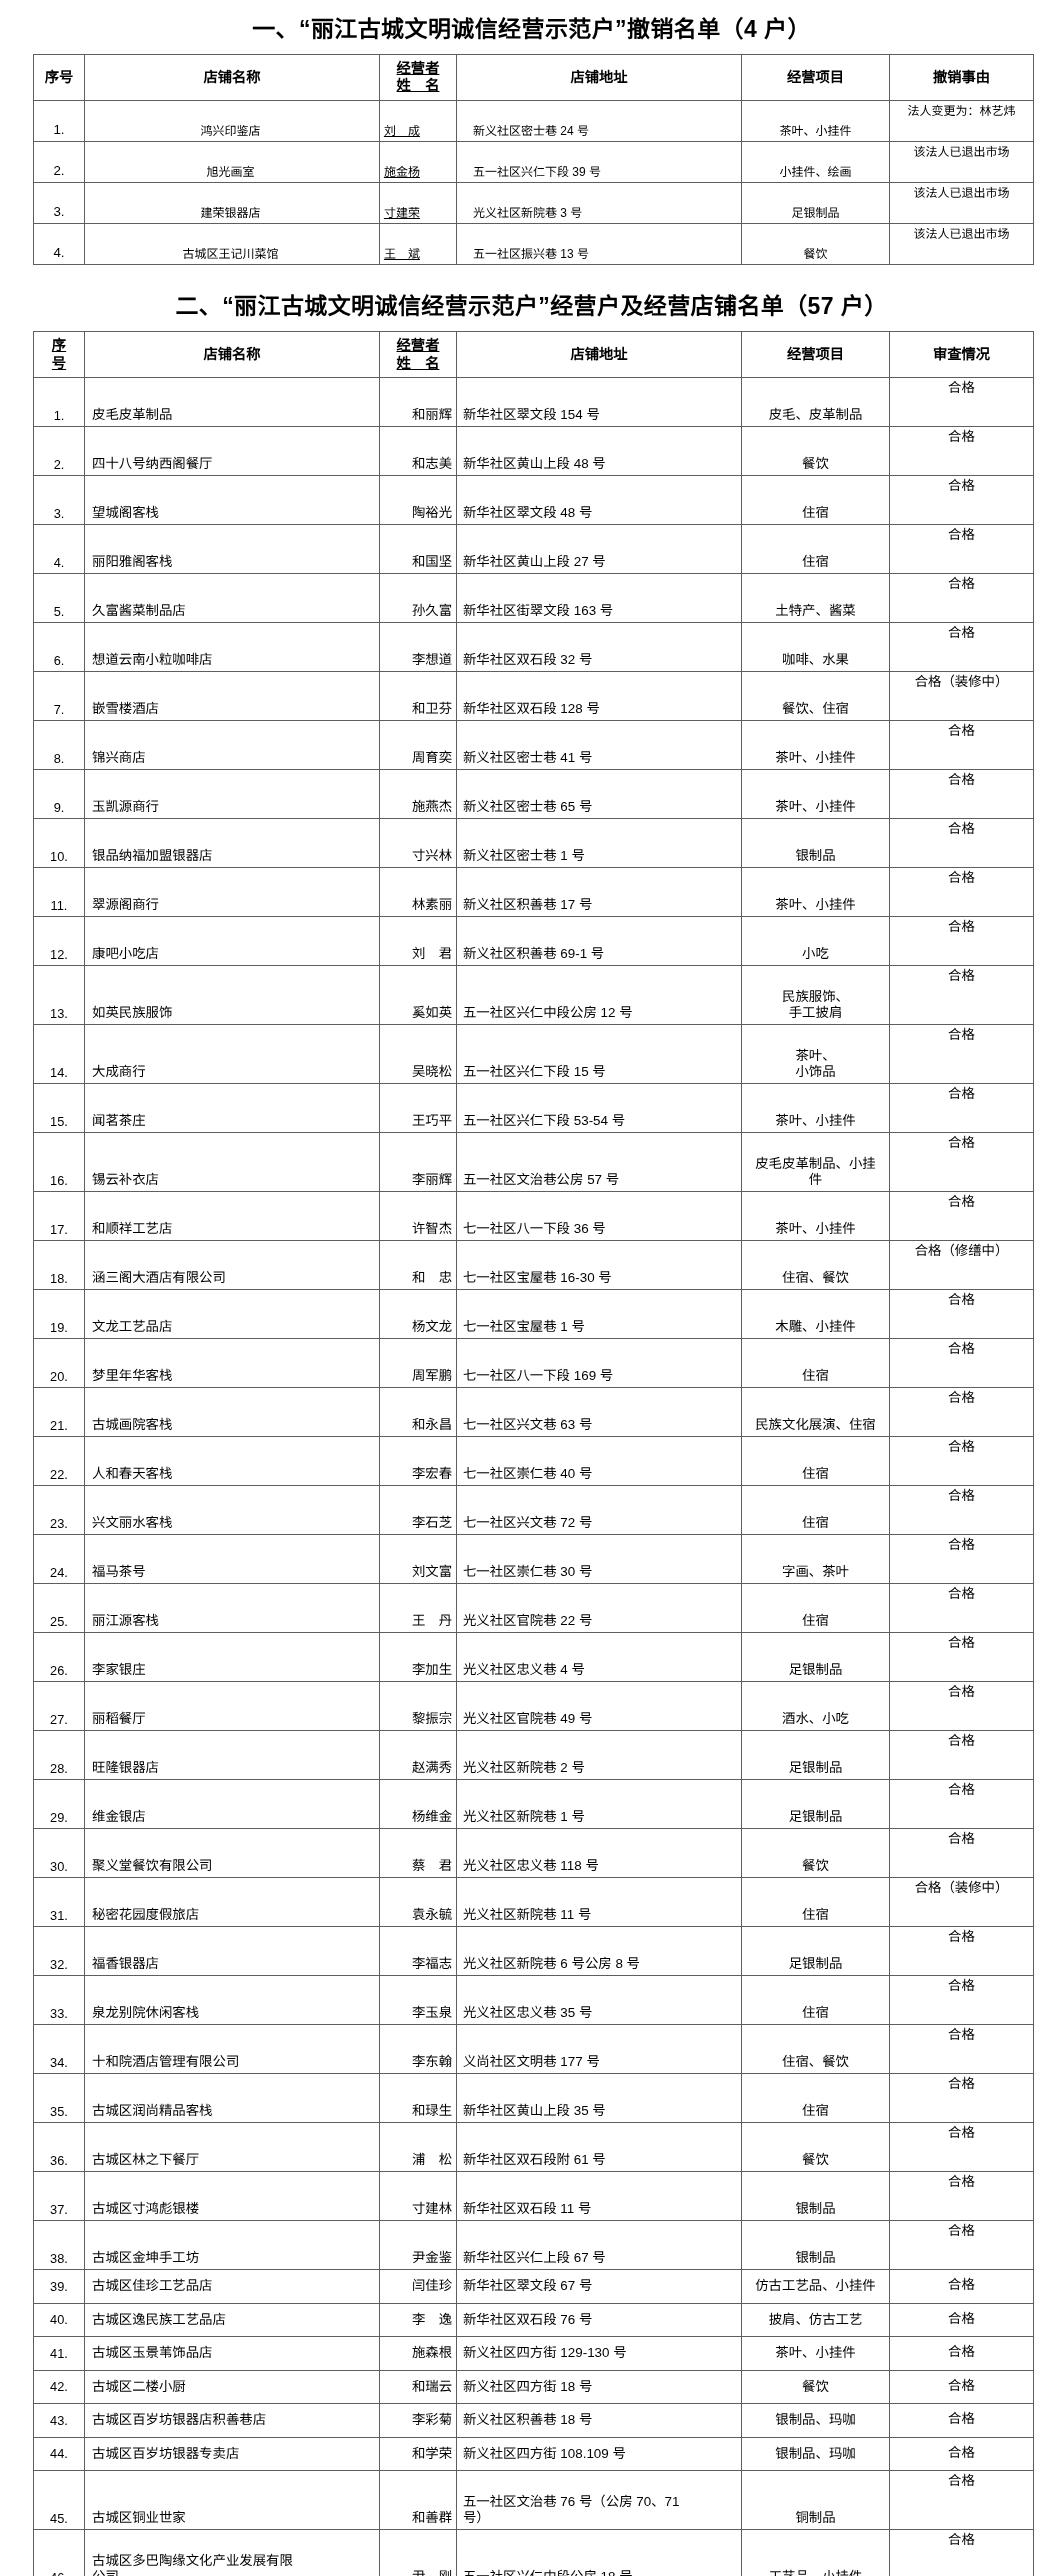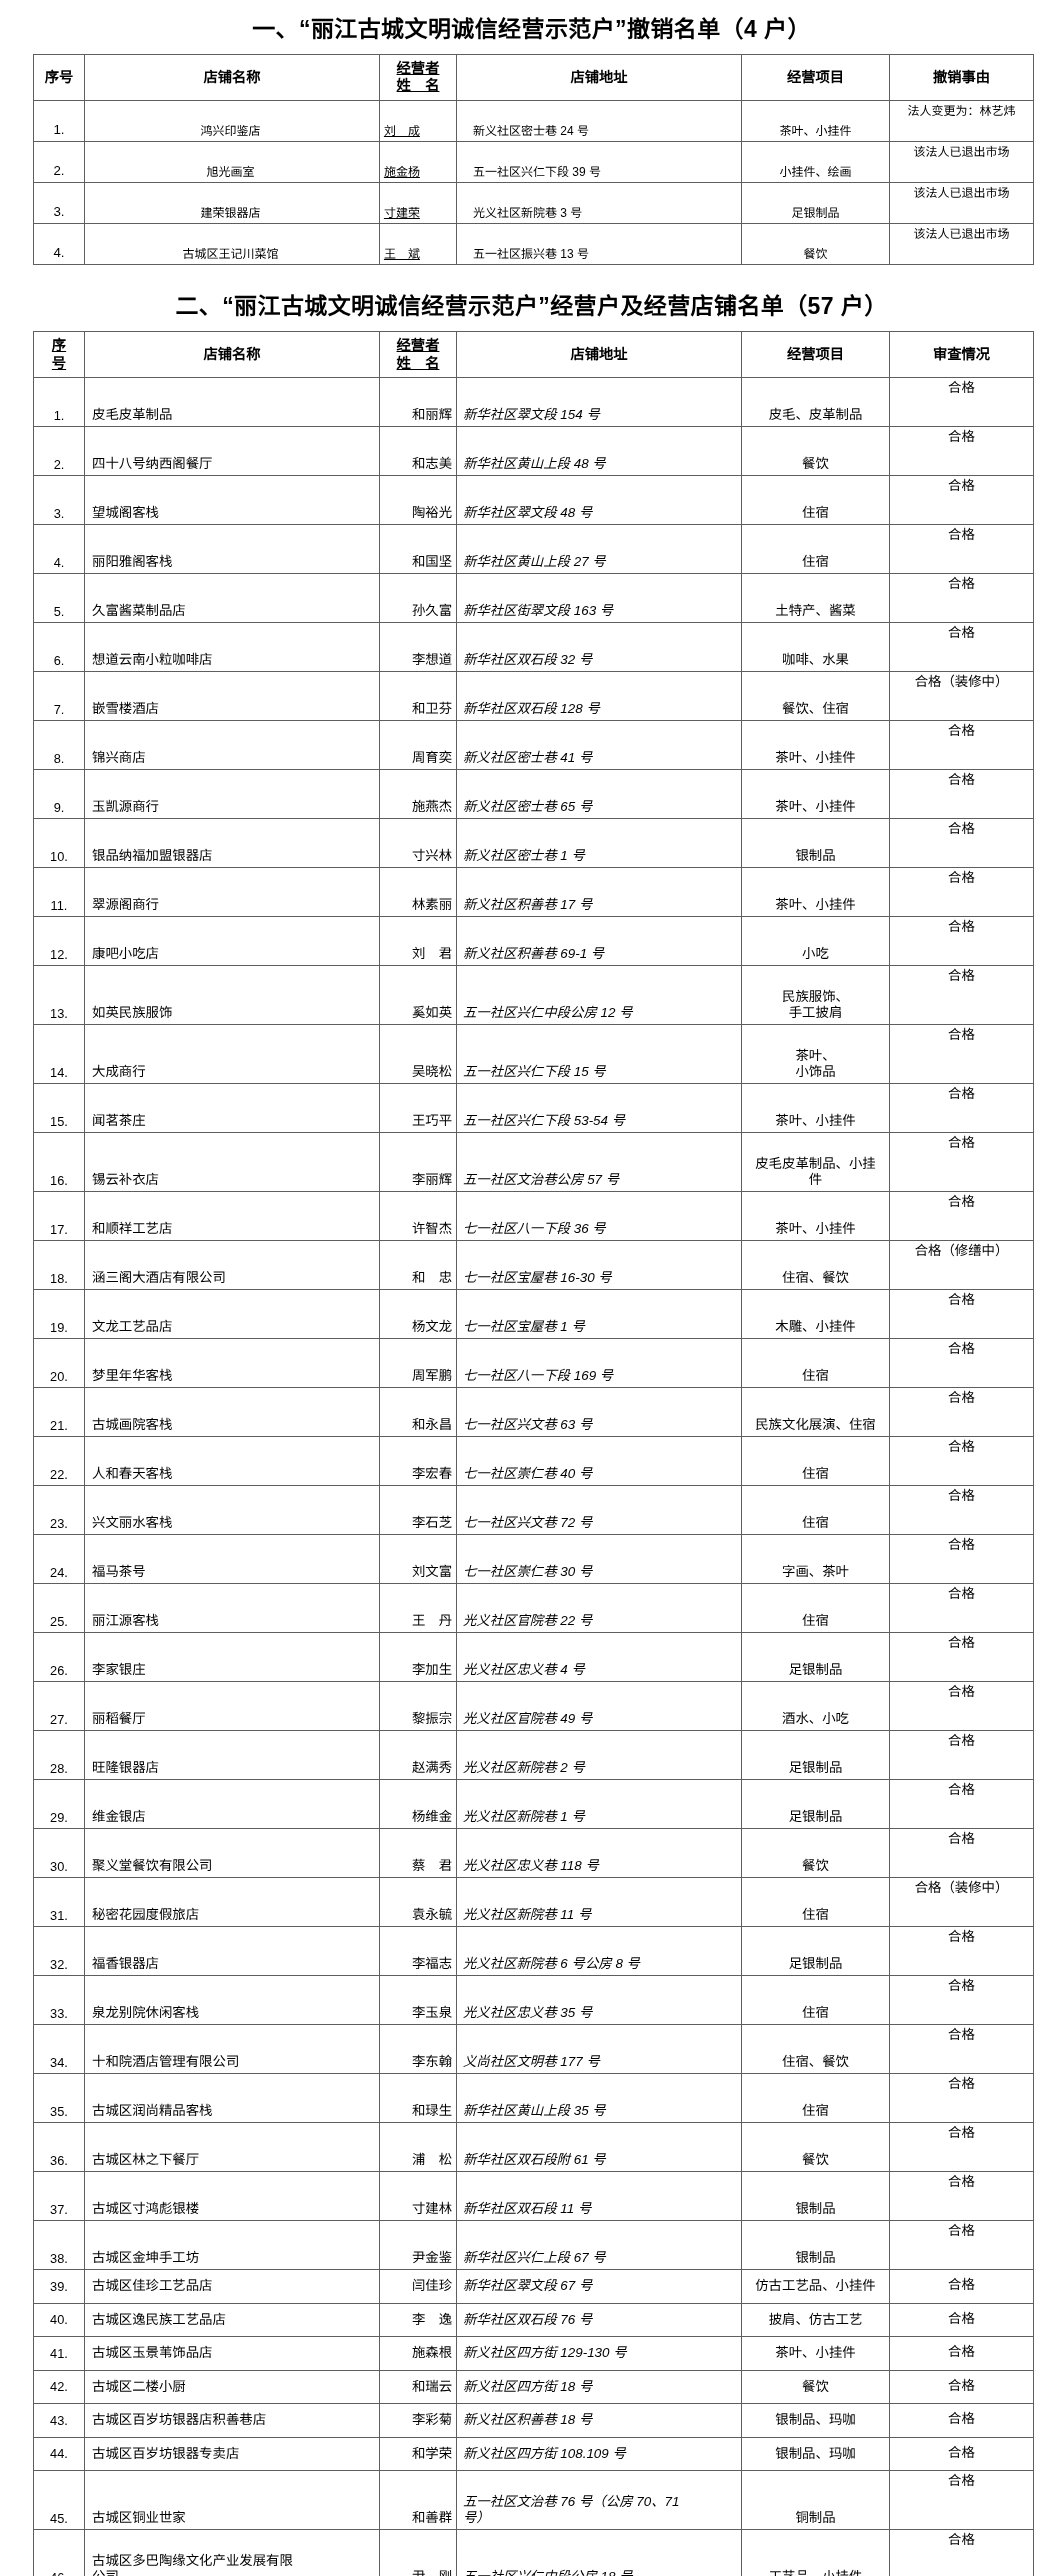--- a/index.html
+++ b/index.html
@@ -75,21 +75,21 @@
   .t1 td.owner    { text-align: left; vertical-align: bottom; padding-bottom: 3px; text-decoration: underline;}
   .t1 td.addr     { text-align: left;  padding-left: 16px; vertical-align: bottom; padding-bottom: 3px;}
   .t1 td.item     { text-align: center; vertical-align: bottom; padding-bottom: 3px;}
   .t1 td.reason   { text-align: center; vertical-align: top; padding-top: 3px;}
 
   
   .t2 td { font-size: 13.4px; }
   .t2 td.no     { text-align: center; font-size: 12.8px; }
   .t2 td.shop   { text-align: left; padding-left: 7px; }
   .t2 td.owner  { text-align: right; }
-  .t2 td.addr   { text-align: left; padding-left: 5.9px; font-style: italic; }
+  .t2 td.addr   { text-align: left; padding-left: 5.9px; }
   .t2 td.item   { text-align: center; }
   .t2 td.status { text-align: center; vertical-align: top; padding-top: 2px; }
 
   .t2 tr.tall td { height: 43px; }
   .t2 tr.xtall td { height: 53px; }
   .t2 tr.short td { height: 28.5px; }
   .t2 td.no, .t2 td.shop, .t2 td.owner, .t2 td.addr, .t2 td.item { vertical-align: bottom; padding-bottom: 3px; }
   .t2 tr.short td.no, .t2 tr.short td.shop, .t2 tr.short td.owner,
   .t2 tr.short td.addr, .t2 tr.short td.item { vertical-align: middle; padding-bottom: 2px; }
   .t2 tr.short td.status { vertical-align: middle; padding-top: 0; }

